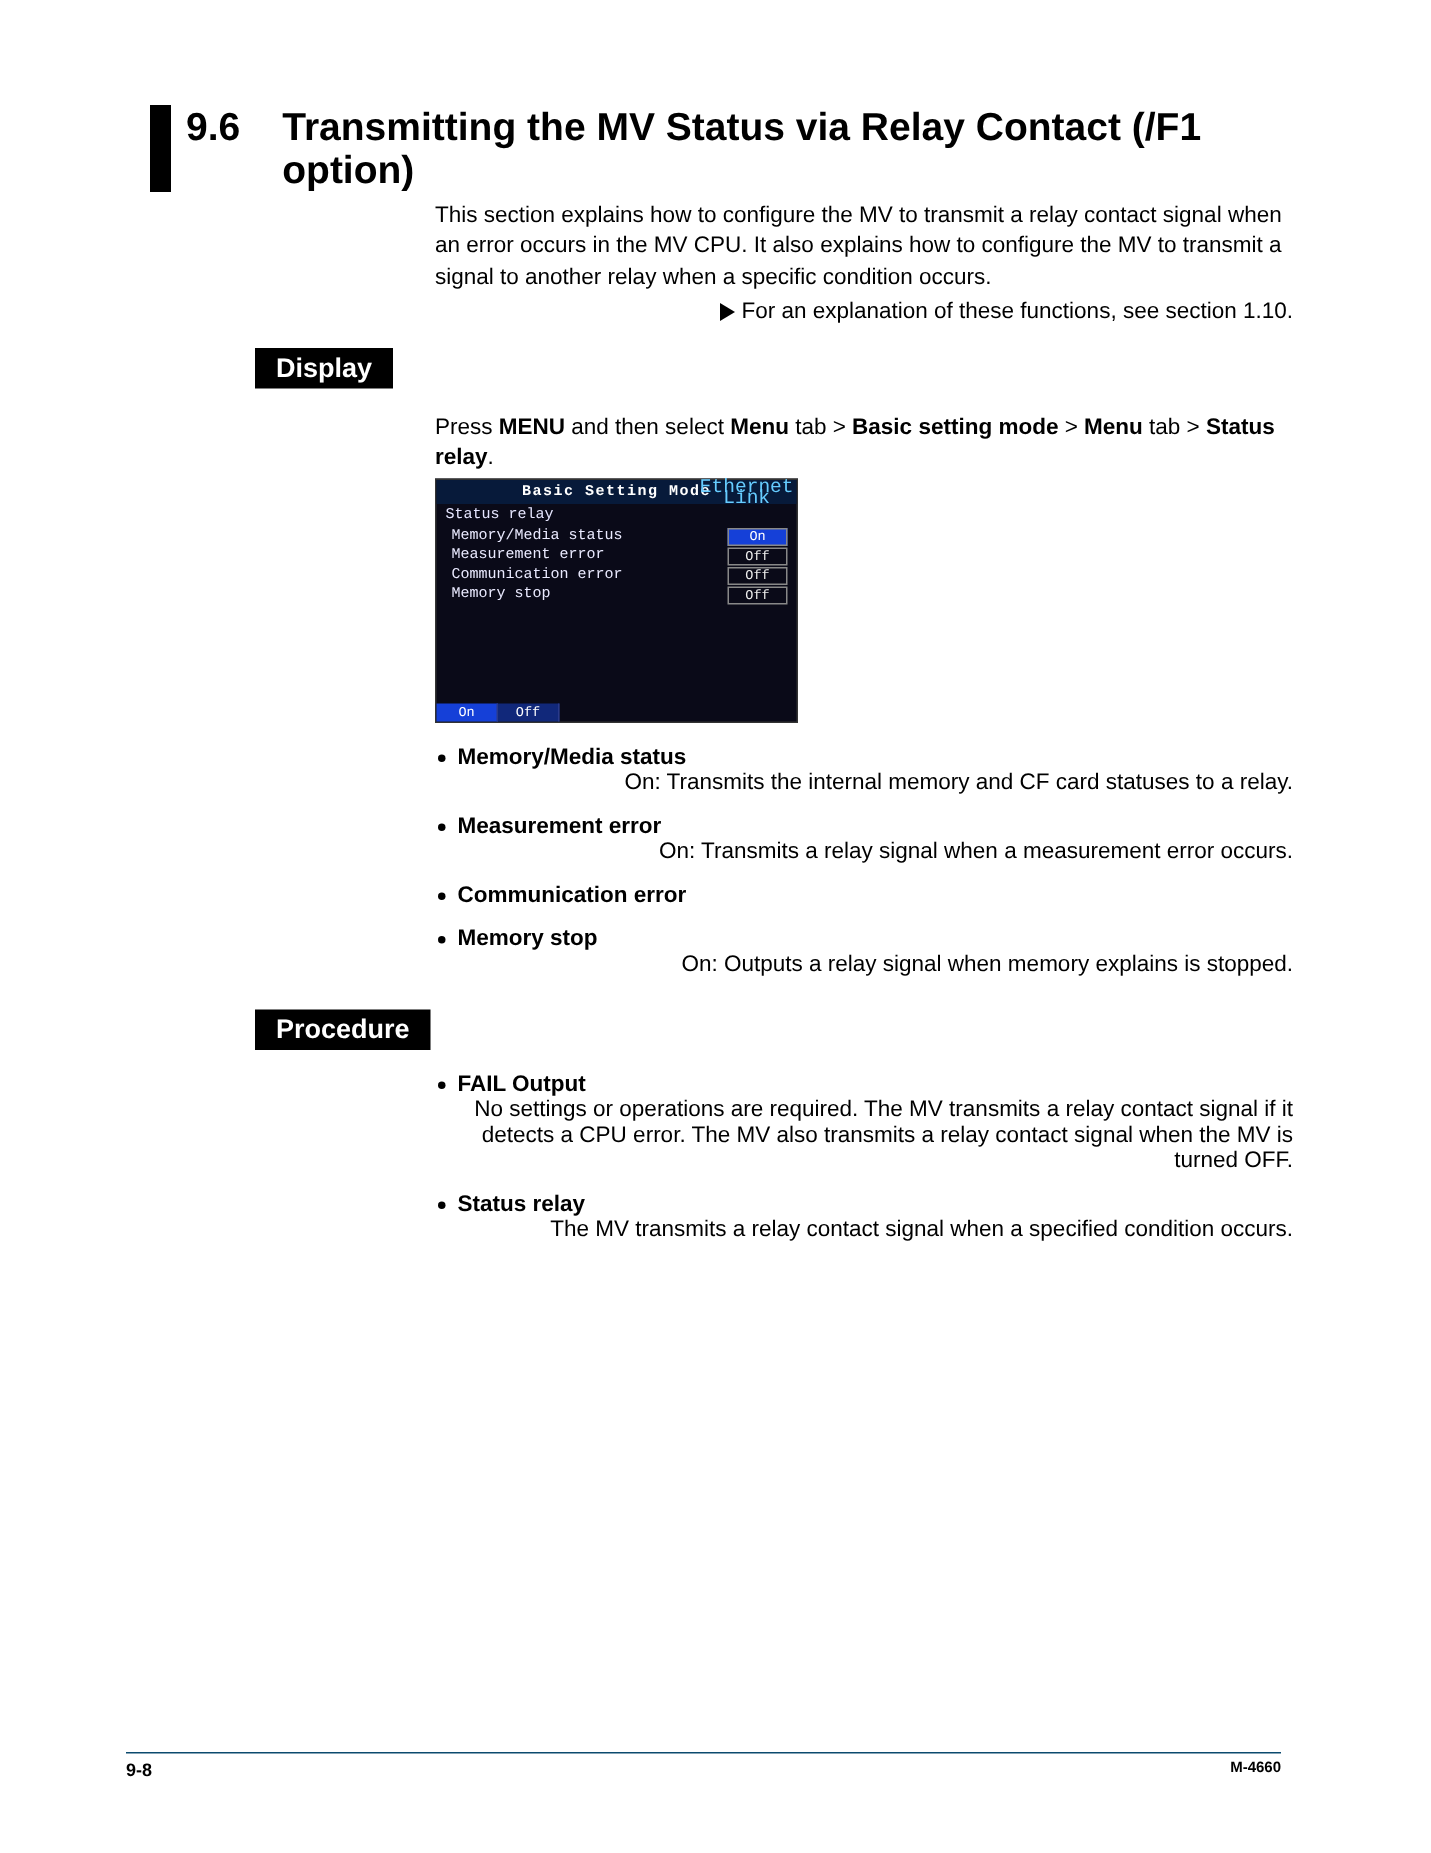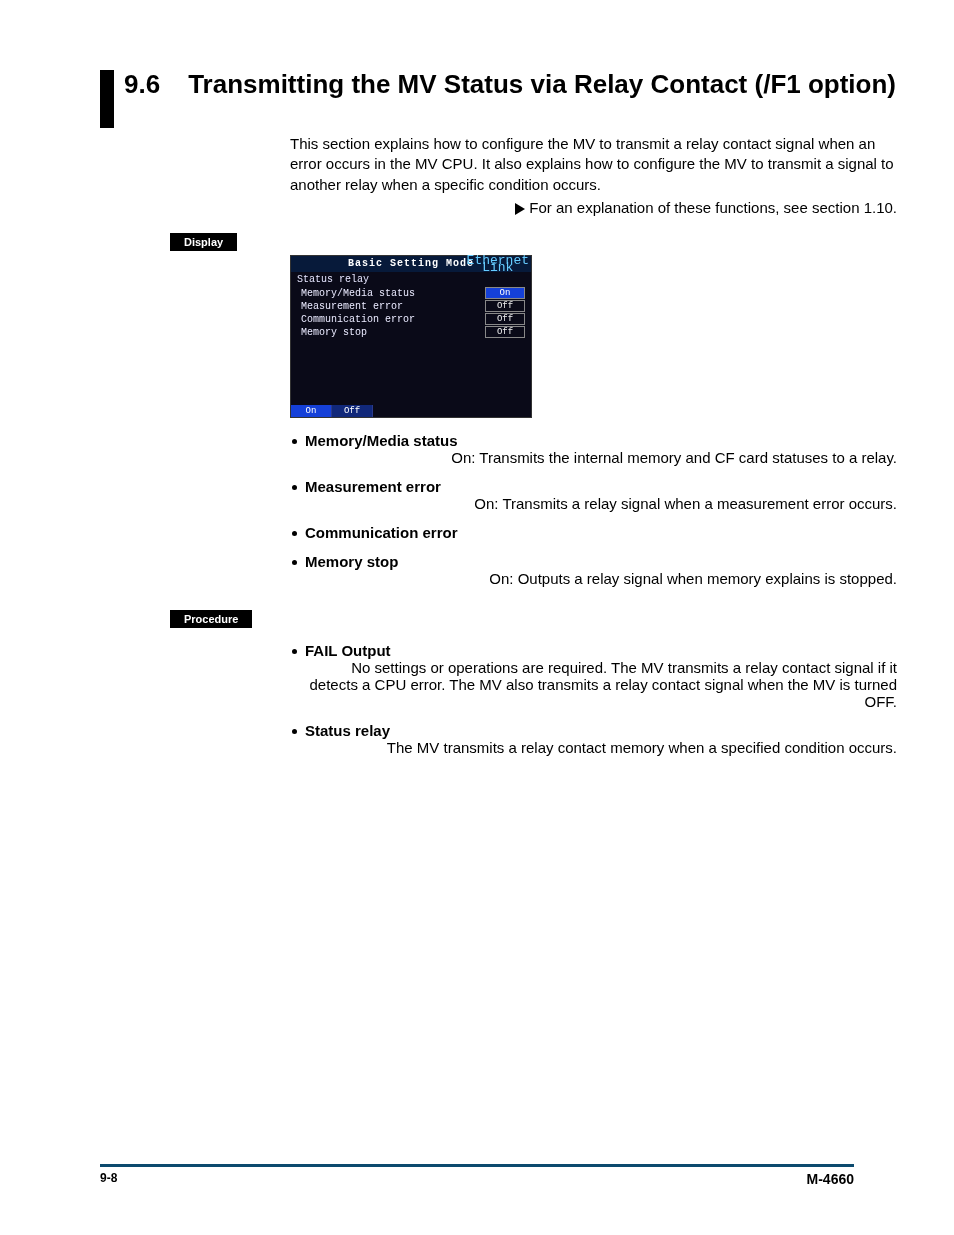--- a/index.html
+++ b/index.html
@@ -7,21 +7,21 @@
     padding: 0;
     background: #fff;
     font-family: Arial, Helvetica, sans-serif;
     color: #000;
   }
   .page {
     width: 954px;
     height: 1235px;
     position: relative;
     box-sizing: border-box;
-    padding: 70px 57px 50px 100px;
+    padding: 70px 92px 50px 100px;
   }
   .heading-row {
     display: flex;
     align-items: flex-start;
   }
   .heading-bar {
     width: 14px;
     background: #000;
     height: 58px;
     margin-right: 10px;
@@ -62,21 +62,21 @@
   }
   .section-label-wrap {
     margin-top: 16px;
     margin-left: 70px; 
   }
   .section-label {
     display: inline-block;
     background: #000;
     color: #fff;
     font-weight: bold;
-    font-size: 11px;
+    font-size: 18px;
     padding: 3px 14px;
   }
   .bold { font-weight: bold; }
   .bullet-block {
     margin-left: 190px;
     font-size: 15px;
     margin-top: 14px;
   }
   .bullet-item {
     margin-top: 12px;
@@ -172,30 +172,30 @@
     font-size: 9px;
     color: #fff;
     border-right: 1px solid #2a3a8a;
     padding: 1px 0;
   }
   .device-btn.on { background: #1540d8; }
   .device-btn.off { background: #11287a; }
   .footer {
     position: absolute;
     bottom: 48px;
-    left: 100px;
+    left: 84px;
     right: 100px;
-    border-top: 3px solid #0c4a6e;
+    border-top: 1px solid #0c4a6e;
     padding-top: 4px;
     display: flex;
     justify-content: space-between;
     font-size: 12px;
   }
   .footer .pg { font-weight: bold; }
-  .footer .doc { font-weight: bold; font-size: 14px; text-align: right; }
+  .footer .doc { font-weight: bold; font-size: 10px; text-align: right; }
 </style>
 </head>
 <body>
 
 <div class="page">
 
   <div class="heading-row">
     <div class="heading-bar"></div>
     <div class="heading-num">9.6</div>
     <div class="heading-title">Transmitting the MV Status via Relay Contact (/F1 option)</div>
@@ -204,20 +204,23 @@
   <div class="body-col">This section explains how to configure the MV to transmit a relay contact signal when an error occurs in the MV CPU. It also explains how to configure the MV to transmit a signal to another relay when a specific condition occurs.</div>
 
   <div class="xref-row">
     <span class="xref-arrow"></span><span>For an explanation of these functions, see section 1.10.</span>
   </div>
 
   <div class="section-label-wrap">
     <span class="section-label">Display</span>
   </div>
 
+  <div class="body-col" style="margin-top:16px;">
+    <span>Press </span><span class="bold">MENU</span><span> and then select </span><span class="bold">Menu</span><span> tab &gt; </span><span class="bold">Basic setting mode</span><span> &gt; </span><span class="bold">Menu</span><span> tab &gt; </span><span class="bold">Status relay</span><span>.</span>
+  </div>
 
   <div class="device-screen">
     <div class="device-titlebar">
       <span class="device-title">Basic Setting Mode</span>
       <span class="device-eth">
         <span>Ethernet</span><br>
         <span>Link</span>
       </span>
     </div>
     <div class="device-sub">Status relay</div>
@@ -269,21 +272,21 @@
     <span class="section-label">Procedure</span>
   </div>
 
   <div class="bullet-block">
     <div class="bullet-item">
       <span class="bullet-dot"></span><span class="bullet-head">FAIL Output</span>
       <div class="bullet-desc">No settings or operations are required. The MV transmits a relay contact signal if it detects a CPU error. The MV also transmits a relay contact signal when the MV is turned OFF.</div>
     </div>
     <div class="bullet-item">
       <span class="bullet-dot"></span><span class="bullet-head">Status relay</span>
-      <div class="bullet-desc">The MV transmits a relay contact memory when a specified condition occurs.</div>
+      <div class="bullet-desc">The MV transmits a relay contact signal when a specified condition occurs.</div>
     </div>
   </div>
 
   <div class="footer">
     <span class="pg">9-8</span>
     <span class="doc">M-4660</span>
   </div>
 
 </div>
 

